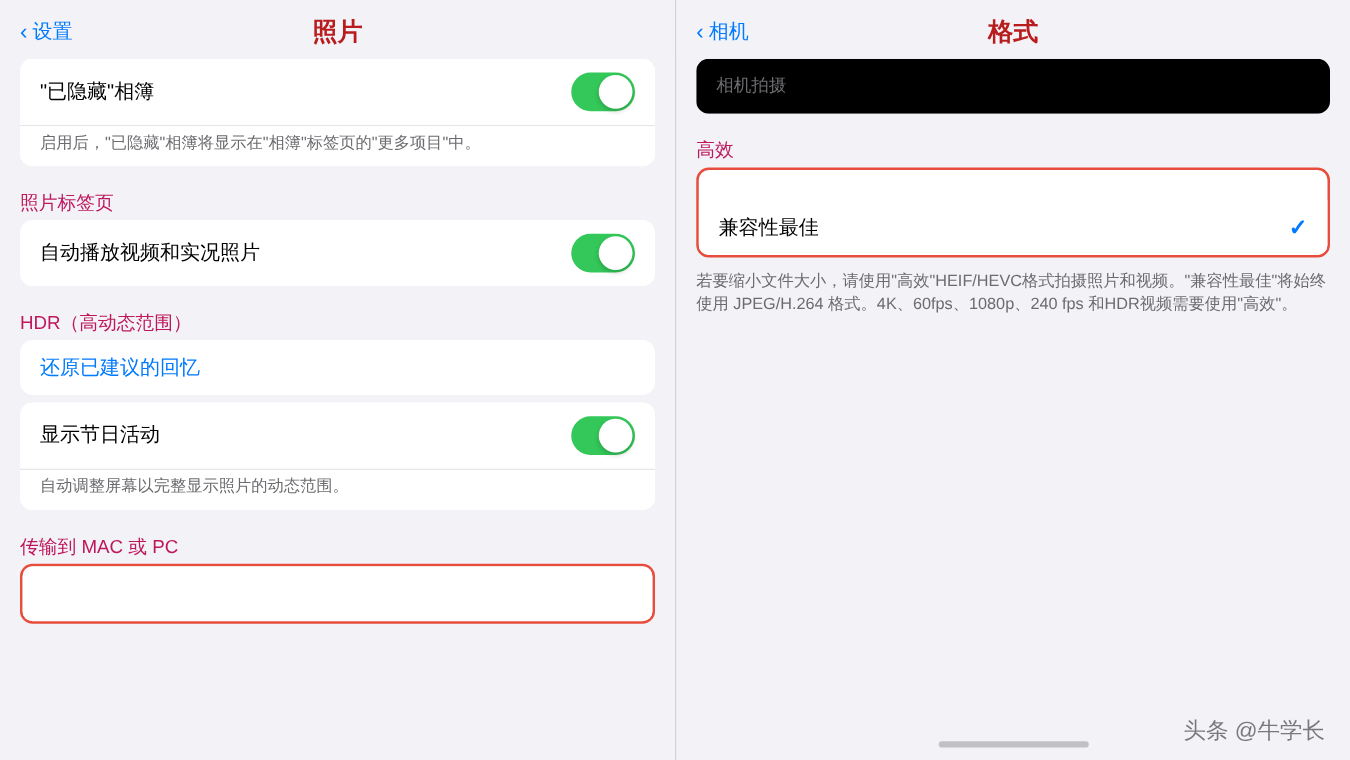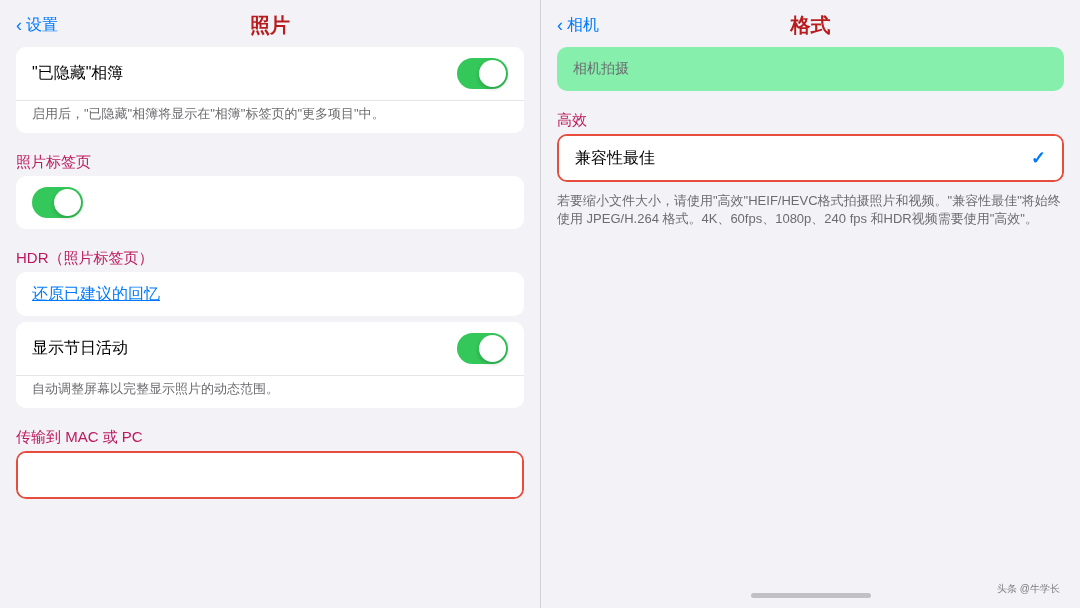--- a/index.html
+++ b/index.html
@@ -111,21 +111,20 @@
 
     .checkmark {
       color: #007aff;
       font-size: 18px;
       font-weight: bold;
     }
 
     .link-text {
       color: #007aff;
       font-size: 16px;
-      text-decoration: underline;
     }
 
     .group-wrapper {
       background: #fff;
       margin: 0 16px 6px;
       border-radius: 10px;
       overflow: hidden;
     }
 
     .group-wrapper.has-border {
@@ -142,21 +141,21 @@
     .sub-label {
       font-size: 15px;
       color: #be185d;
       padding: 14px 16px 4px;
     }
 
     .watermark {
       position: absolute;
       bottom: 12px;
       right: 20px;
-      font-size: 10px;
+      font-size: 18px;
       color: rgba(0,0,0,0.5);
       font-weight: 500;
     }
 
     .home-indicator {
       display: flex;
       justify-content: center;
       padding: 6px 0 4px;
     }
 
@@ -186,25 +185,26 @@
       <div class="settings-row">
         <span class="row-label">"已隐藏"相簿</span>
         <div class="toggle"></div>
       </div>
       <div class="row-description">启用后，"已隐藏"相簿将显示在"相簿"标签页的"更多项目"中。</div>
     </div>
 
     <div class="sub-label">照片标签页</div>
     <div class="group-wrapper">
       <div class="settings-row">
+        <span class="row-label">自动播放视频和实况照片</span>
         <div class="toggle"></div>
       </div>
     </div>
 
-    <div class="sub-label">HDR（照片标签页）</div>
+    <div class="sub-label">HDR（高动态范围）</div>
 
     <div class="group-wrapper">
       <div class="settings-row">
         <span class="link-text">还原已建议的回忆</span>
       </div>
     </div>
 
     <div class="group-wrapper">
       <div class="settings-row">
         <span class="row-label">显示节日活动</span>
@@ -230,29 +230,29 @@
     <div class="nav-back">
       <span class="chevron">‹</span>
       <span>相机</span>
     </div>
     <span class="nav-title">格式</span>
   </div>
 
   <div class="settings-content">
 
     <div class="group-wrapper">
-      <div class="settings-row" style="border-bottom:none; background:#86efac;">
+      <div class="settings-row" style="border-bottom:none; background:#000000;">
         <span class="row-label" style="color:#6c6c70; font-size:14px;">相机拍摄</span>
       </div>
     </div>
 
     <div class="sub-label">高效</div>
 
     <div class="group-wrapper has-border">
-      <div class="settings-row" style="border-bottom:none;">
+      <div class="settings-row" style="border-bottom:none;margin-top:24px;">
         <span class="row-label" style="font-weight:500;">兼容性最佳</span>
         <span class="checkmark">✓</span>
       </div>
     </div>
 
     <div class="desc-text">若要缩小文件大小，请使用"高效"HEIF/HEVC格式拍摄照片和视频。"兼容性最佳"将始终使用 JPEG/H.264 格式。4K、60fps、1080p、240 fps 和HDR视频需要使用"高效"。</div>
 
     <div class="home-indicator" style="position:absolute;bottom:6px;left:0;right:0;">
       <div class="home-bar"></div>
     </div>

